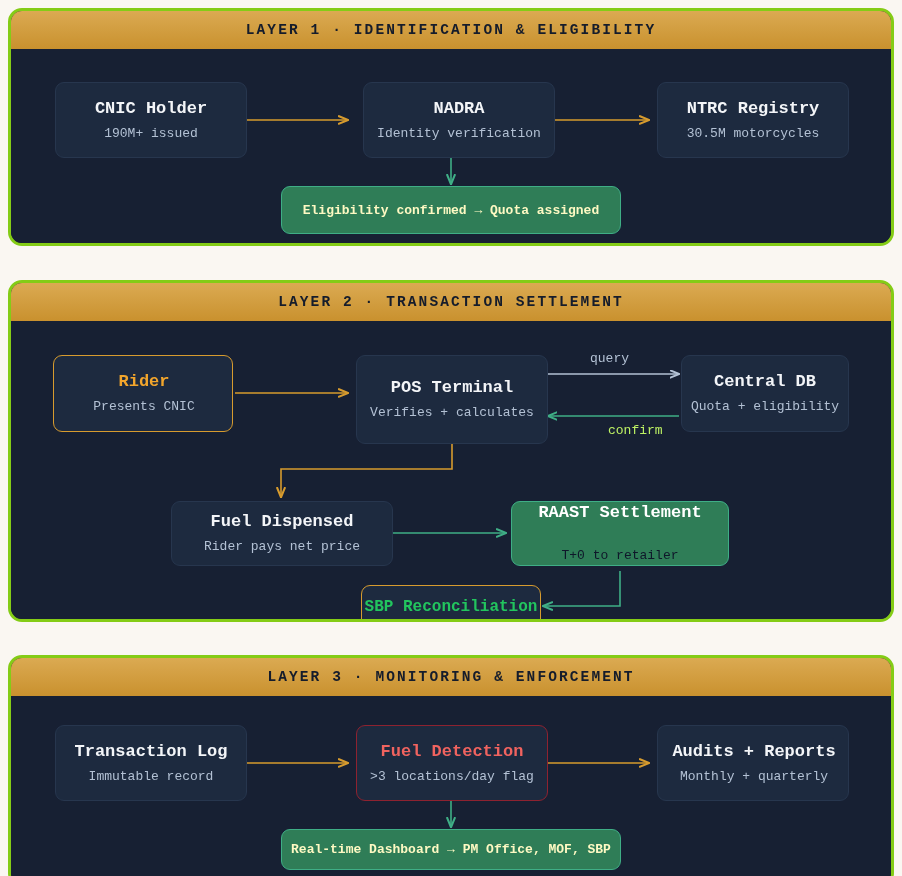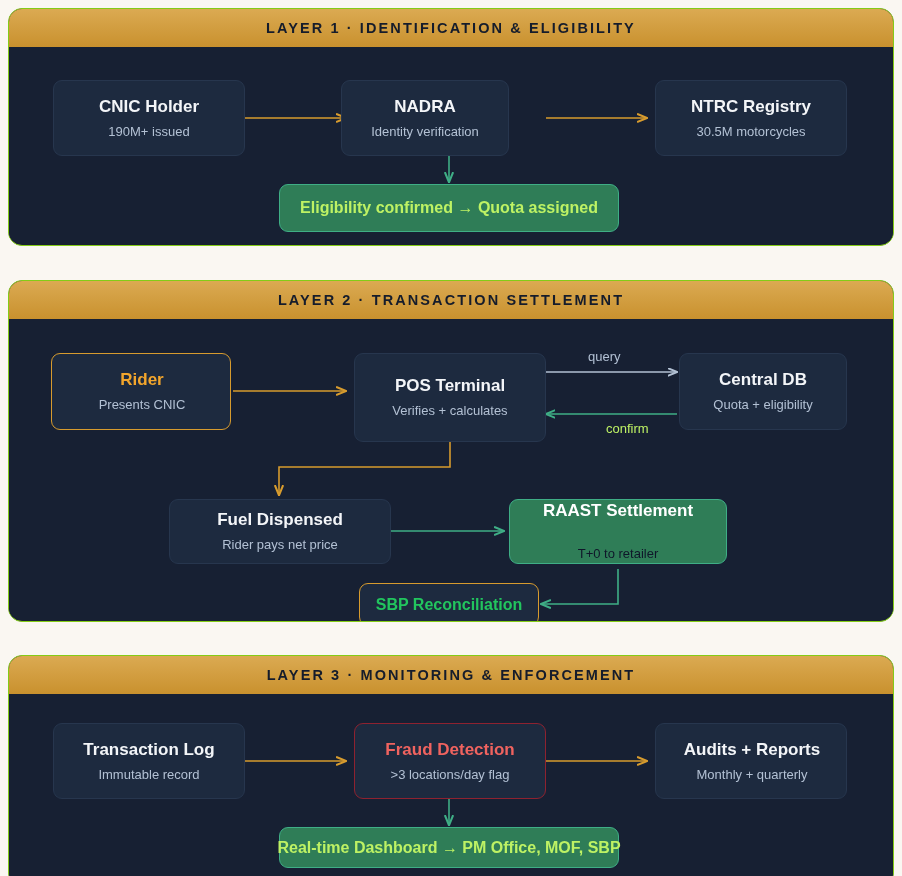--- a/index.html
+++ b/index.html
@@ -7,24 +7,25 @@
     width: 902px; height: 876px;
     background: #faf7f2;
     font-family: "Liberation Sans", sans-serif;
     overflow: hidden;
   }
   .page { position: relative; width: 902px; height: 876px; padding: 8px 8px 0 8px; }
 
   
   .panel {
     position: relative;
-    border: 1px solid #84cc16;
+    border: 3px solid #84cc16;
     border-radius: 14px;
     background: #172033;
     overflow: hidden;
+    font-family: Liberation Mono, monospace;
   }
   .panel-header {
     height: 38px;
     background: linear-gradient(180deg, #dbaa52 0%, #c9912e 100%);
     display: flex; align-items: center; justify-content: center;
     color: #151c2b;
     font-size: 14.5px;
     font-weight: bold;
     letter-spacing: 2.1px;
     text-transform: uppercase;
@@ -57,21 +58,21 @@
   .node.green .t { color: #ffffff; }
   .node.green .s { color: #0f172a; margin-top: 25px; }
 
   .banner {
     position: absolute;
     border-radius: 9px;
     background: #2f7d57;
     border: 1.5px solid #3fae86;
     display: flex; align-items: center; justify-content: center;
   }
-  .banner .t { font-size: 16px; font-weight: bold; color: #bef264; white-space: nowrap; }
+  .banner .t { font-size: 13px; font-weight: bold; color: #fef9c3; white-space: nowrap; }
 
   .pill {
     position: absolute;
     border-radius: 9px;
     background: #1d2a3f;
     border: 1.6px solid #d79b2e;
     display: flex; align-items: center; justify-content: center;
   }
   .pill .t { font-size: 16px; font-weight: bold; color: #22c55e; white-space: nowrap; }
 
@@ -110,21 +111,21 @@
         <line x1="236" y1="71" x2="337" y2="71" stroke="#d79b2e" stroke-width="1.6" marker-end="url(#ar-amber)"></line>
         <line x1="537" y1="71" x2="638" y2="71" stroke="#d79b2e" stroke-width="1.6" marker-end="url(#ar-amber)"></line>
         <line x1="440" y1="108" x2="440" y2="135" stroke="#3fae86" stroke-width="1.6" marker-end="url(#ar-green)"></line>
       </svg>
 
       <div class="node dark" style="left:44px; top:33px; width:192px; height:76px;">
         <div class="t">CNIC Holder</div>
         <div class="s">190M+ issued</div>
       </div>
 
-      <div class="node dark" style="left:332px; top:33px; width:168px; height:76px;">
+      <div class="node dark" style="left:352px; top:33px; width:192px; height:76px;">
         <div class="t">NADRA</div>
         <div class="s">Identity verification</div>
       </div>
 
       <div class="node dark" style="left:646px; top:33px; width:192px; height:76px;">
         <div class="t">NTRC Registry</div>
         <div class="s">30.5M motorcycles</div>
       </div>
 
       <div class="banner" style="left:270px; top:137px; width:340px; height:48px;">
@@ -191,21 +192,21 @@
         <line x1="537" y1="67" x2="638" y2="67" stroke="#d79b2e" stroke-width="1.6" marker-end="url(#ar-amber)"></line>
         <line x1="440" y1="105" x2="440" y2="131" stroke="#3fae86" stroke-width="1.6" marker-end="url(#ar-green)"></line>
       </svg>
 
       <div class="node dark" style="left:44px; top:29px; width:192px; height:76px;">
         <div class="t">Transaction Log</div>
         <div class="s">Immutable record</div>
       </div>
 
       <div class="node red" style="left:345px; top:29px; width:192px; height:76px;">
-        <div class="t">Fraud Detection</div>
+        <div class="t">Fuel Detection</div>
         <div class="s">&gt;3 locations/day flag</div>
       </div>
 
       <div class="node dark" style="left:646px; top:29px; width:192px; height:76px;padding-left:12px;">
         <div class="t">Audits + Reports</div>
         <div class="s">Monthly + quarterly</div>
       </div>
 
       <div class="banner" style="left:270px; top:133px; width:340px; height:41px;">
         <div class="t">Real-time Dashboard → PM Office, MOF, SBP</div>

